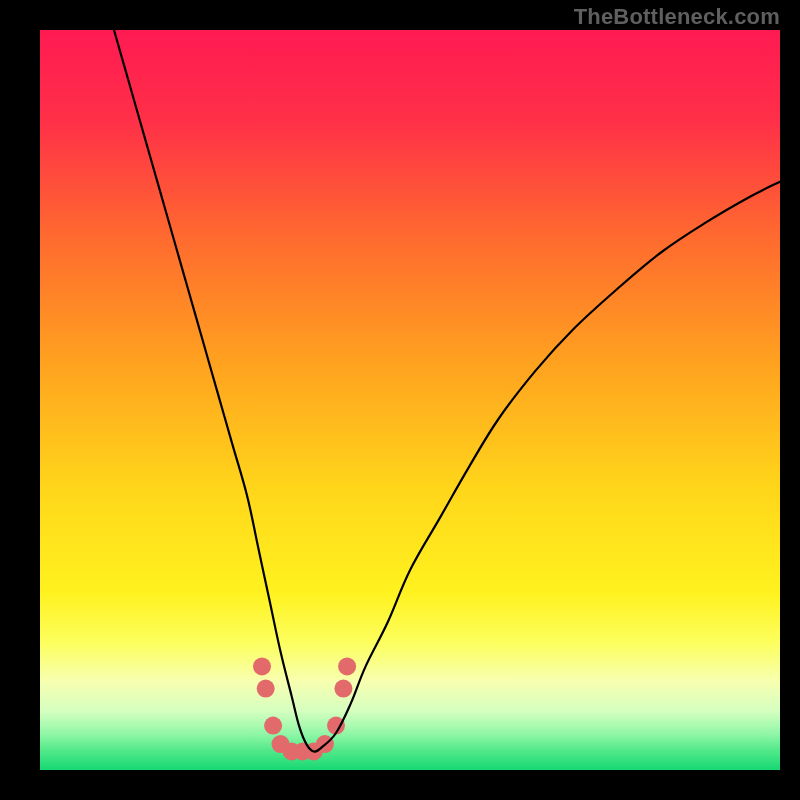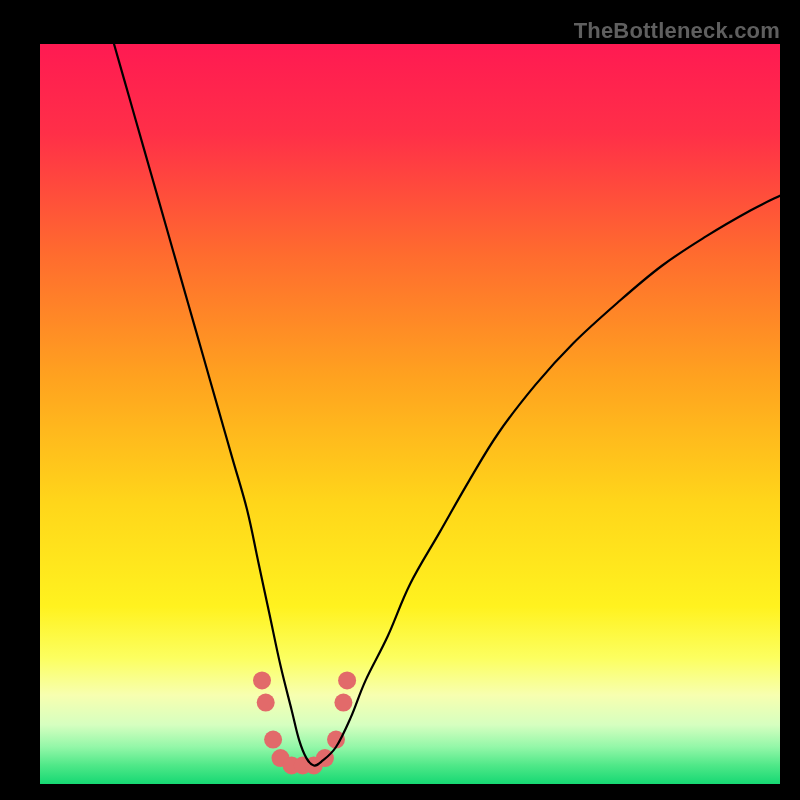--- a/index.html
+++ b/index.html
@@ -6,21 +6,21 @@
     margin: 0;
     padding: 0;
     width: 800px;
     height: 800px;
     background: #000;
     overflow: hidden;
   }
   .frame {
     position: absolute;
     left: 0;
-    top: 14px;
+    top: 0;
     width: 800px;
     height: 636px;
     background: #000;
   }
   .plot-area {
     position: absolute;
     left: 40px;
     top: 30px;
     width: 740px;
     height: 740px;

